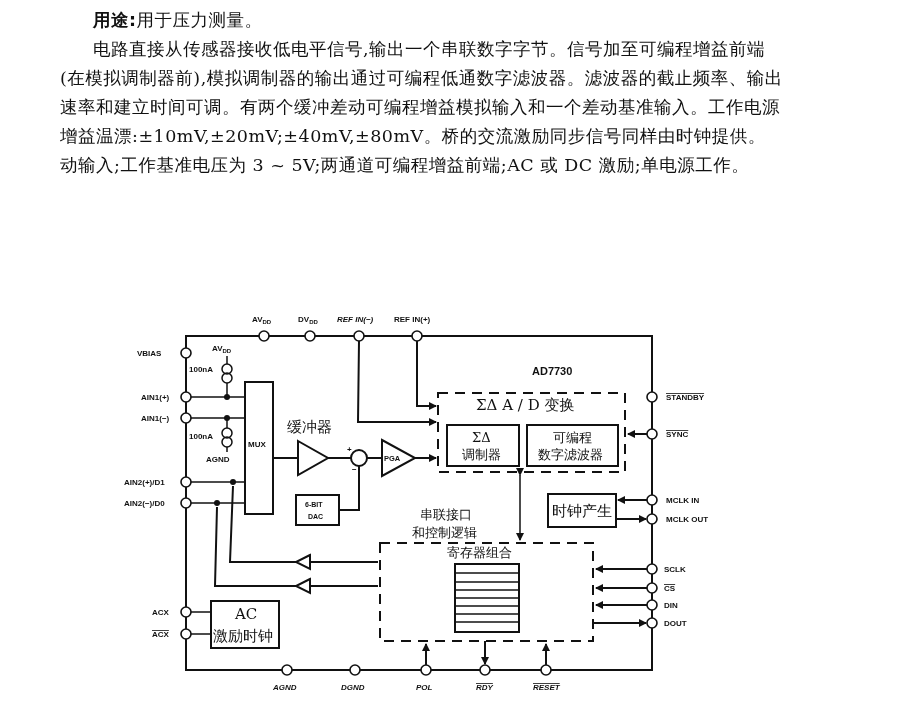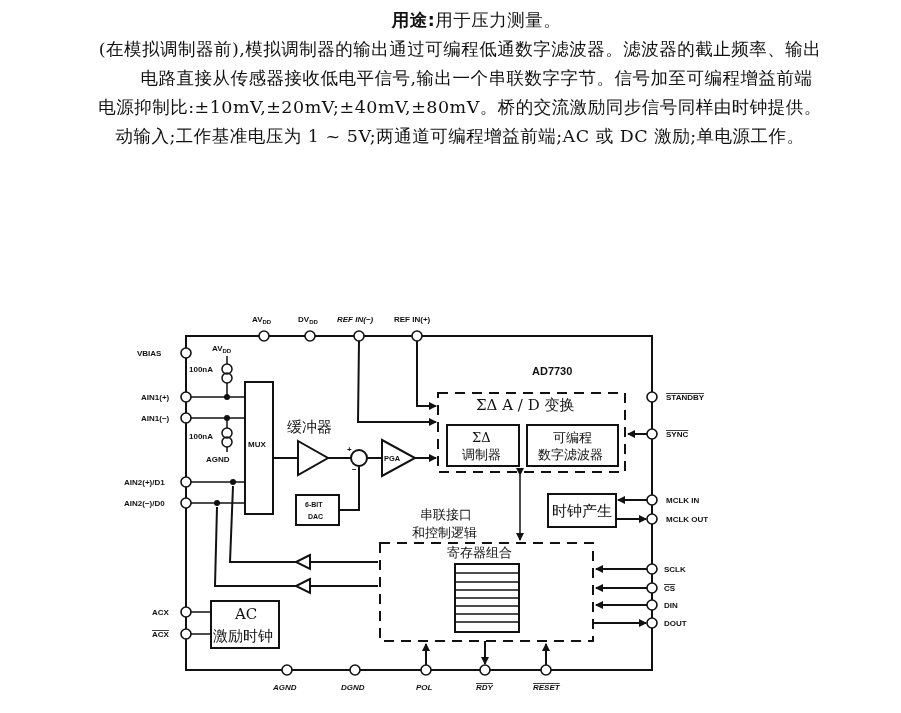--- a/index.html
+++ b/index.html
@@ -1,41 +1,42 @@
 <!DOCTYPE html>
 <html><head>
 <meta charset="utf-8">
 <style>
   html,body{margin:0;padding:0;background:#fff;}
   body{width:901px;height:713px;position:relative;overflow:hidden;color:#111;font-family:"DejaVu Serif","Liberation Serif",serif;}
-  .para{position:absolute;left:40px;width:840px;font-size:17.5px;line-height:29px;letter-spacing:0.5px;white-space:nowrap;text-align:center;}
+  .para{position:absolute;left:60px;width:840px;font-size:17.5px;line-height:29px;letter-spacing:0.5px;white-space:nowrap;}
   .ln{display:block;height:29px;}
   .indent{padding-left:33px;}
   .bold{font-weight:bold;font-family:"DejaVu Sans","Liberation Sans",sans-serif;}
   #diagram{position:absolute;left:0;top:0;}
   svg text{fill:#111;}
   .pin{font-family:"Liberation Sans","DejaVu Sans",sans-serif;font-size:8px;font-weight:bold;}
   .pinI{font-family:"Liberation Sans","DejaVu Sans",sans-serif;font-size:8px;font-weight:bold;font-style:italic;}
   .cn{font-family:"DejaVu Serif","Liberation Serif",serif;font-size:15px;}
   .cnS{font-family:"DejaVu Serif","Liberation Serif",serif;font-size:13px;}
   .wire{stroke:#111;stroke-width:2;fill:none;}
   .wthin{stroke:#111;stroke-width:1.5;fill:none;}
   .dash{stroke:#111;stroke-width:2;fill:none;stroke-dasharray:10 7;}
   .box{stroke:#111;stroke-width:2;fill:#fff;}
   .pinc{stroke:#111;stroke-width:1.6;fill:#fff;}
 </style>
 </head>
 <body>
 
 <div class="para" style="top:6px;">
   <span class="ln indent"><span class="bold">用途:</span><span>用于压力测量。</span></span>
+  <span class="ln indent">电路直接从传感器接收低电平信号,输出一个串联数字字节。信号加至可编程增益前端</span>
   <span class="ln">(在模拟调制器前),模拟调制器的输出通过可编程低通数字滤波器。滤波器的截止频率、输出</span>
-  <span class="ln indent">电路直接从传感器接收低电平信号,输出一个串联数字字节。信号加至可编程增益前端</span>
-  <span class="ln">电源抑制比:±10mV,±20mV;±40mV,±80mV。桥的交流激励同步信号同样由时钟提供。</span>
-  <span class="ln">动输入;工作基准电压为 1 ~ 5V;两通道可编程增益前端;AC 或 DC 激励;单电源工作。</span>
+  <span class="ln">速率和建立时间可调。有两个缓冲差动可编程增益模拟输入和一个差动基准输入。工作电源</span>
+  <span class="ln">增益温漂:±10mV,±20mV;±40mV,±80mV。桥的交流激励同步信号同样由时钟提供。</span>
+  <span class="ln">动输入;工作基准电压为 3 ~ 5V;两通道可编程增益前端;AC 或 DC 激励;单电源工作。</span>
 </div>
 
 <svg id="diagram" width="901" height="713" viewBox="0 0 901 713">
   <defs>
     <marker id="arr" markerWidth="8" markerHeight="8" refX="7" refY="4" orient="auto" markerUnits="userSpaceOnUse">
       <path d="M0,0 L8,4 L0,8 z" fill="#111"></path>
     </marker>
   </defs>
 
   <g>

